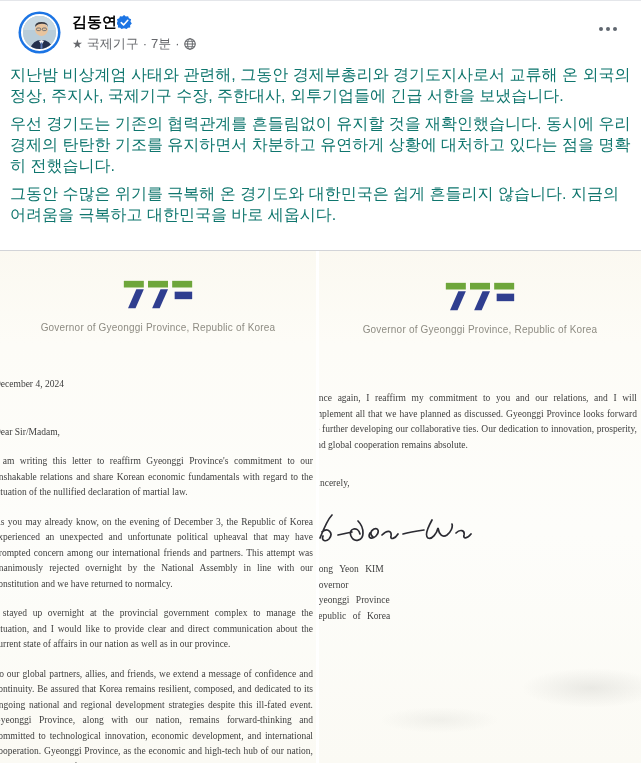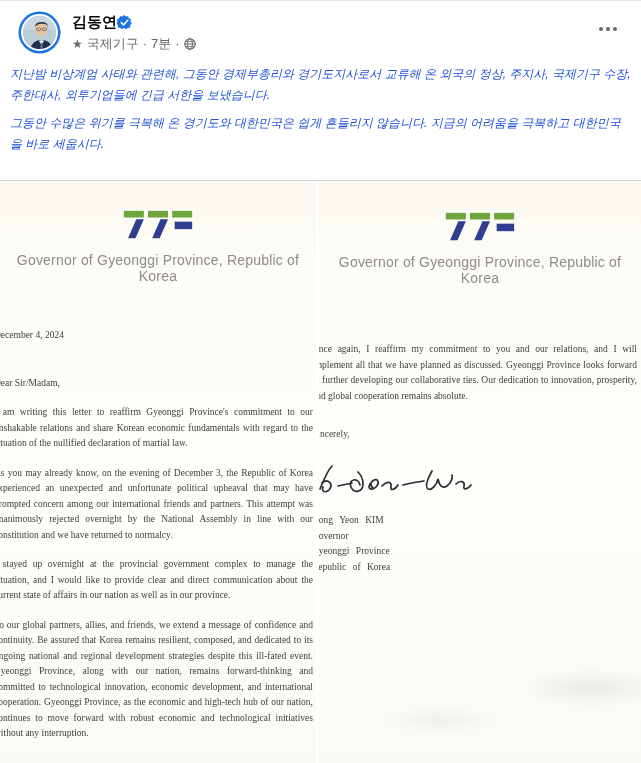--- a/index.html
+++ b/index.html
@@ -12,32 +12,32 @@
   .avatar { width:37px; height:37px; border-radius:50%; border:2px solid #fff; box-shadow:0 0 0 2.5px #1b74e4; overflow:hidden; background:#b9cdd9; cursor:pointer; }
   .head-text { margin-left:10px; }
   .name-row { display:flex; align-items:center; }
   .author { font-size:15px; font-weight:700; color:#050505; cursor:pointer; }
   .meta-row { display:flex; align-items:center; gap:4px; margin-top:3px; font-size:13px; color:#65676b; }
   .star-ic { font-size:12px; line-height:1; color:#65676b; }
   .options-btn { position:absolute; right:18px; top:20px; display:flex; gap:3px; padding:6px; cursor:pointer; border-radius:50%; }
   .options-btn i { width:4px; height:4px; border-radius:50%; background:#606770; }
 
   
-  .post-text { padding:5px 10px 9px 10px; font-size:12px; line-height:21px; color:#1d4ed8; flex:0 0 auto;font-style:italic; }
+  .post-text { padding:5px 10px 9px 10px; font-size:16px; line-height:21px; color:#0f766e; flex:0 0 auto; }
   .post-text p { margin-bottom:7px; }
   .post-text p:last-child { margin-bottom:16px; }
 
   
   .attachments { flex:1 1 auto; border-top:1px solid #d2d4d8; display:grid; grid-template-columns:316px 1fr; gap:3px; background:#fff; overflow:hidden; }
   .letter { position:relative; overflow:hidden; cursor:pointer;
             background:linear-gradient(180deg,#fbf9f1 0%, #fdfcf7 18%, #fdfdfa 55%, #fbfaf4 100%); }
   .letter-head { text-align:center; }
   .letter.left .letter-head { margin-top:29px; }
   .letter.right .letter-head { margin-top:31px; }
-  .org-caption { margin-top:8px; font-size:14px; letter-spacing:.2px; color:#8e8c83; }
+  .org-caption { margin-top:8px; font-size:10px; letter-spacing:.2px; color:#8e8c83; }
 
   .letter-body { font-family:"Liberation Serif", serif; font-size:9.5px; line-height:15.5px; color:#3e3e3e; text-align:justify; }
   .letter.left  .letter-body { margin-left:-6px; margin-right:3px; }
   .letter.right .letter-body { margin-left:-7px; margin-right:4px; }
   .letter-body p { margin-top:14px; }
   .date-line { margin-top:44px; text-align:left; }
   .salutation { margin-top:32px; text-align:left; }
   .closing { margin-top:23px; text-align:left; }
   .signature { margin:16px 0 2px 2px; }
   .signer { margin-top:5px; text-align:left; word-spacing:4px; }
@@ -91,20 +91,21 @@
   </div>
   <div class="options-btn">
     <i></i>
       <i></i>
       <i></i>
   </div>
 </div>
 
 <div class="post-text">
   <p>지난밤 비상계엄 사태와 관련해, 그동안 경제부총리와 경기도지사로서 교류해 온 외국의 정상, 주지사, 국제기구 수장, 주한대사, 외투기업들에 긴급 서한을 보냈습니다.</p>
+  <p>우선 경기도는 기존의 협력관계를 흔들림없이 유지할 것을 재확인했습니다. 동시에 우리 경제의 탄탄한 기조를 유지하면서 차분하고 유연하게 상황에 대처하고 있다는 점을 명확히 전했습니다.</p>
   <p>그동안 수많은 위기를 극복해 온 경기도와 대한민국은 쉽게 흔들리지 않습니다. 지금의 어려움을 극복하고 대한민국을 바로 세웁시다.</p>
 </div>
 
 <div class="attachments">
 
   <div class="letter left">
     <div class="letter-head">
       <svg width="76" height="30" viewBox="0 0 90 36">
         <polygon points="4,1 28,1 28,9 4,9" fill="#6ea63b"></polygon>
         <polygon points="19,11 28,11 18,34 9,34" fill="#2f3e8f"></polygon>

